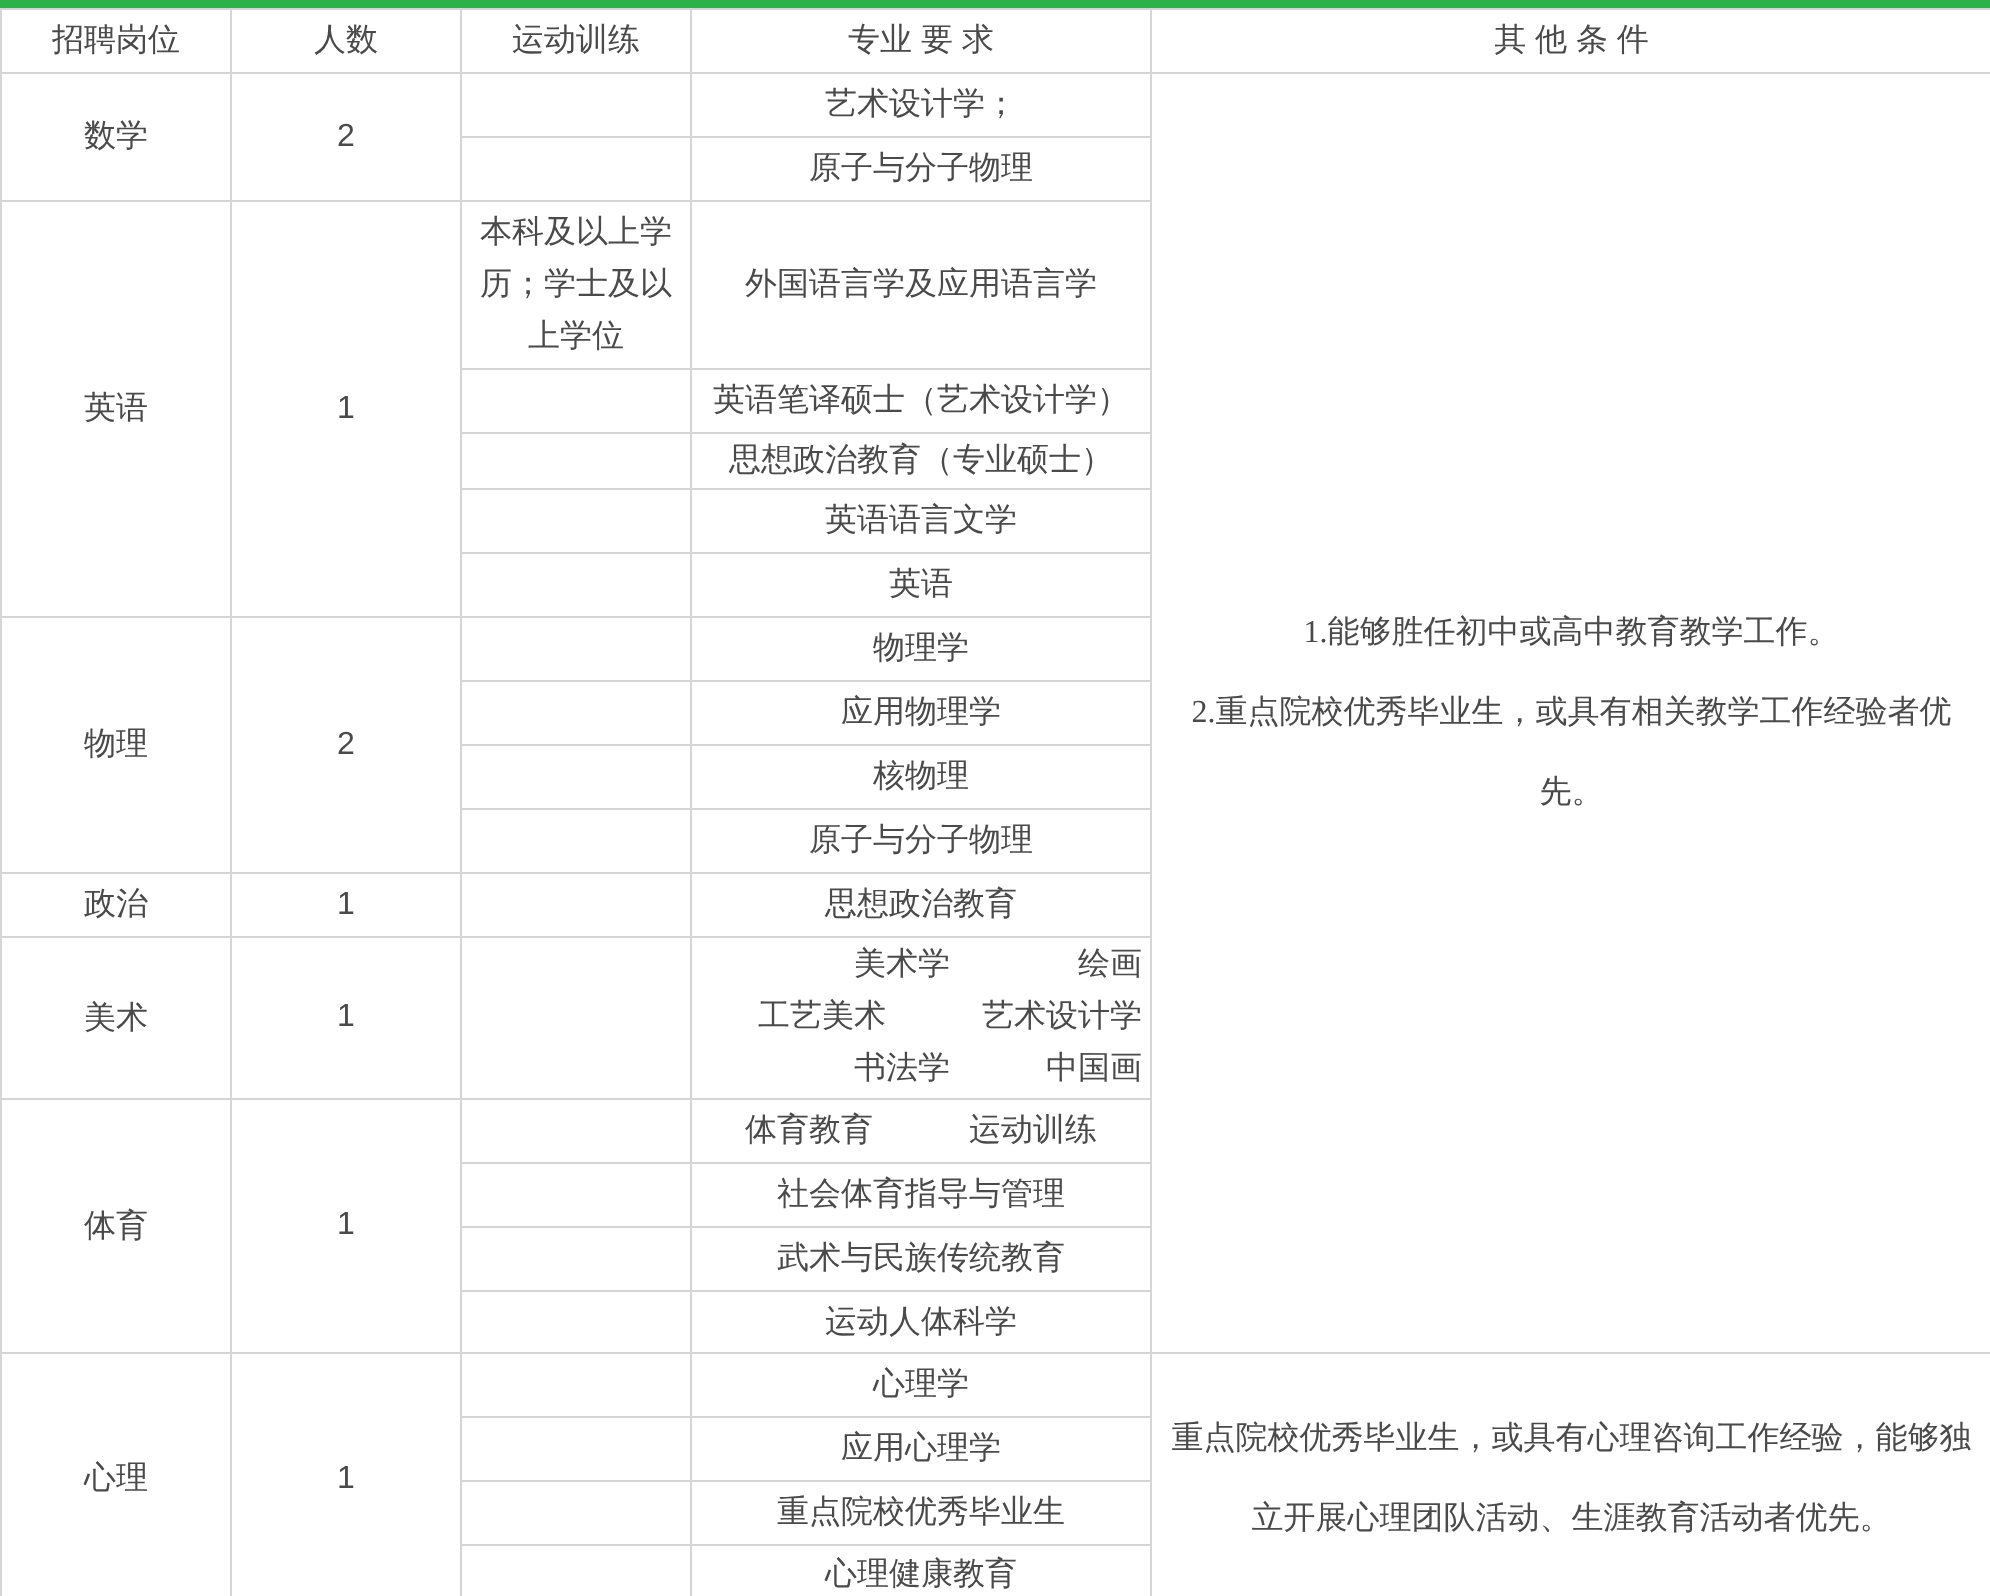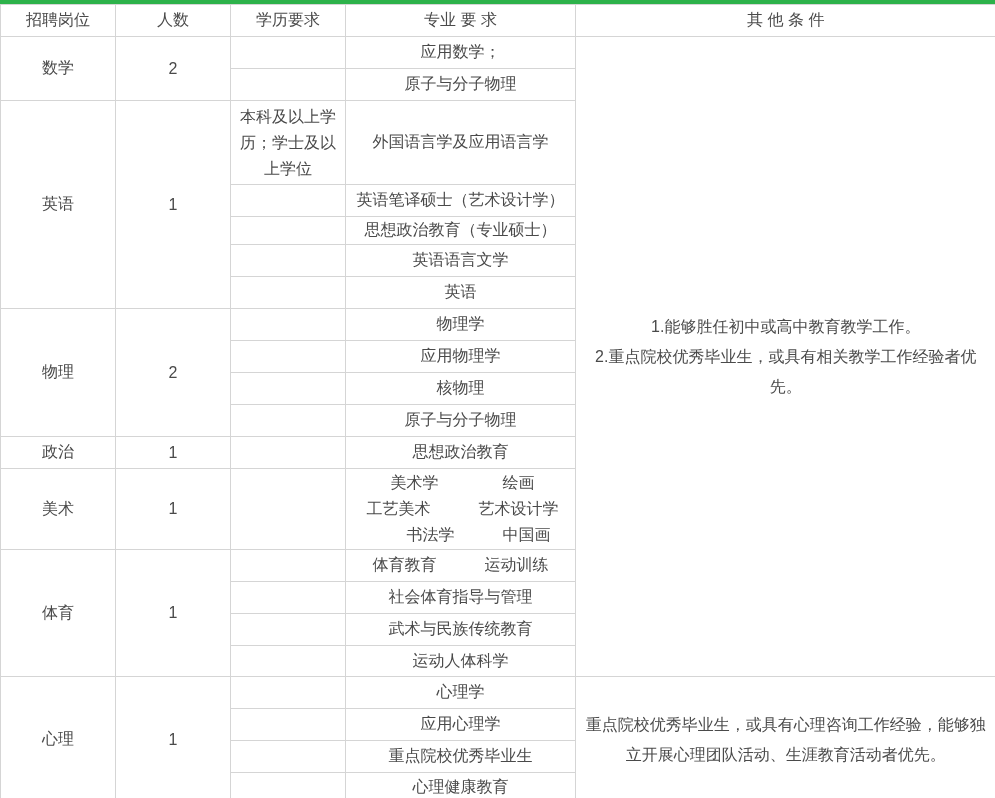--- a/index.html
+++ b/index.html
@@ -10,51 +10,51 @@
   col.c-pos{width:115px;} col.c-cnt{width:115px;} col.c-edu{width:115px;}
   col.c-maj{width:230px;} col.c-oth{width:420px;}
   td,th{border:1px solid #d5d5d5;text-align:center;vertical-align:middle;
     padding:1px 4px;font-weight:normal;overflow:hidden;}
   th{height:29px;}
   .no-r{border-right:none;text-align:center;}
   tr.h32{height:32px;} tr.h84{height:84px;} tr.h28{height:28px;}
   tr.h80{height:80px;} tr.h31{height:31px;} tr.h30{height:30px;}
   tr.last td{border-bottom:none;}
   td.edu-note{line-height:26px;}
-  td.art-cell{white-space:pre;text-align:center;padding-left:8px;line-height:26px;}
-  td.other-cell{white-space:pre-line;line-height:30px;padding:0 6px;}
+  td.art-cell{white-space:pre;text-align:right;padding-left:8px;line-height:26px;}
+  td.other-cell{white-space:pre-line;line-height:40px;padding:0 6px;font-family:Liberation Serif, serif;}
 </style>
 </head>
 <body>
 
 <div class="green-bar"></div>
 
 <table class="recruit">
   <colgroup>
     <col class="c-pos">
       <col class="c-cnt">
       <col class="c-edu">
       <col class="c-maj">
       <col class="c-oth">
   </colgroup>
 
   <tbody>
       <tr>
     <th>招聘岗位</th>
     <th>人数</th>
-    <th>学历要求</th>
+    <th>运动训练</th>
     <th>专业 要 求</th>
     <th class="no-r">其 他 条 件</th>
   </tr>
 
   <tr class="h32">
     <td rowspan="2">数学</td>
     <td rowspan="2">2</td>
     <td></td>
-    <td>应用数学；</td>
+    <td>艺术设计学；</td>
     <td rowspan="17" class="no-r other-cell">1.能够胜任初中或高中教育教学工作。
 2.重点院校优秀毕业生，或具有相关教学工作经验者优先。</td>
   </tr>
   <tr class="h32">
     <td></td>
     <td>原子与分子物理</td>
   </tr>
 
   <tr class="h84">
     <td rowspan="5">英语</td>

